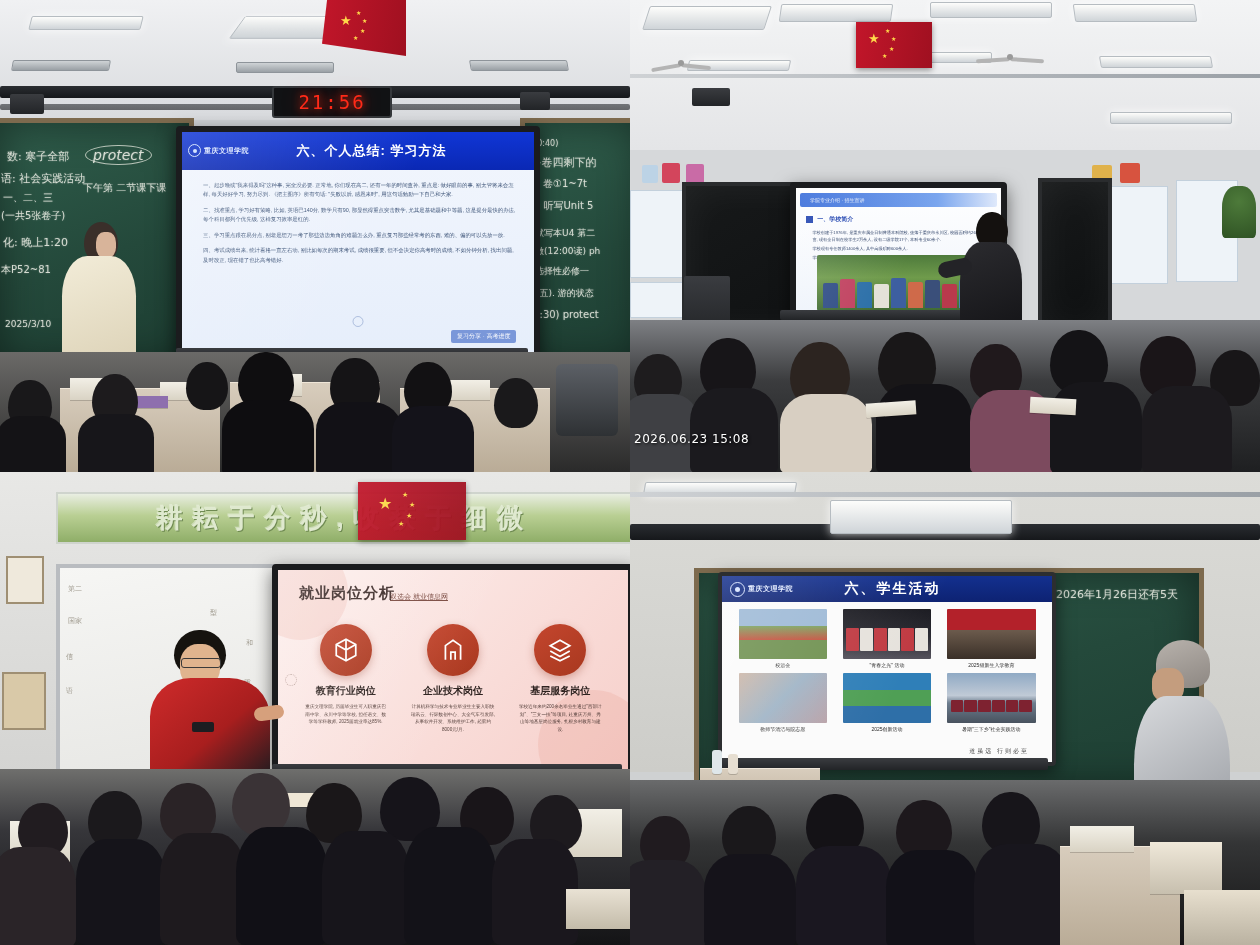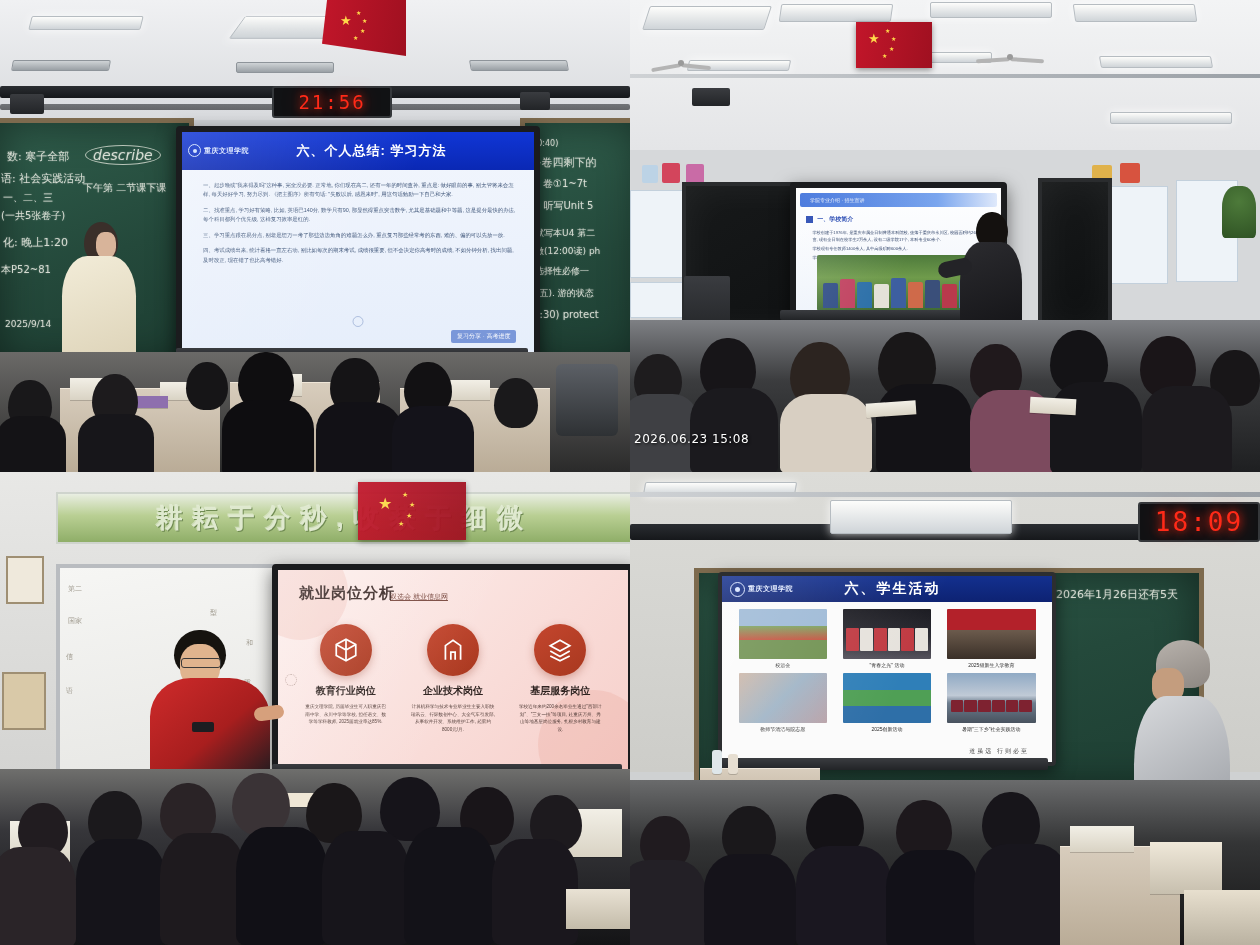--- a/index.html
+++ b/index.html
@@ -164,22 +164,22 @@
 
     <div class="clock" style="left:272px;top:86px;width:116px;height:28px;font-size:19px;">21:56</div>
 
     <div class="greenboard" style="left:-6px;top:118px;width:190px;height:240px;">
       <div class="chalk" style="left:8px;top:26px;font-size:11px;">数: 寒子全部</div>
       <div class="chalk" style="left:2px;top:48px;font-size:11px;">语: 社会实践活动</div>
       <div class="chalk" style="left:4px;top:68px;font-size:10px;">一、二、三</div>
       <div class="chalk" style="left:2px;top:86px;font-size:10px;">(一共5张卷子)</div>
       <div class="chalk" style="left:4px;top:112px;font-size:11px;">化: 晚上1:20</div>
       <div class="chalk" style="left:2px;top:140px;font-size:10px;">本P52~81</div>
-      <div class="chalk" style="left:6px;top:196px;font-size:9px;">2025/9/14</div>
-      <div class="chalk" style="left:86px;top:22px;font-size:14px;font-style:italic;border:1.5px solid rgba(245,245,235,.7);border-radius:50%;padding:1px 7px;">describe</div>
+      <div class="chalk" style="left:6px;top:196px;font-size:9px;">2025/3/10</div>
+      <div class="chalk" style="left:86px;top:22px;font-size:14px;font-style:italic;border:1.5px solid rgba(245,245,235,.7);border-radius:50%;padding:1px 7px;">protect</div>
       <div class="chalk" style="left:84px;top:58px;font-size:10px;">下午第 二节课下课</div>
     </div>
     <div class="greenboard" style="left:520px;top:118px;width:116px;height:240px;">
       <div class="chalk" style="left:4px;top:16px;font-size:8px;">(20:40)</div>
       <div class="chalk" style="left:2px;top:32px;font-size:11px;">物·卷四剩下的</div>
       <div class="chalk" style="left:18px;top:54px;font-size:10px;">卷①1~7t</div>
       <div class="chalk" style="left:2px;top:76px;font-size:10px;">英: 听写Unit 5</div>
       <div class="chalk" style="left:2px;top:104px;font-size:9px;">①默写本U4 苐二</div>
       <div class="chalk" style="left:2px;top:122px;font-size:9px;">②做(12:00读) ph</div>
       <div class="chalk" style="left:2px;top:142px;font-size:9px;">③选择性必修一</div>
@@ -467,21 +467,20 @@
     </div>
   </div>
 
   <div class="cell" style="background:#cfd1d2;">
     <div class="wall" style="top:0;height:300px;background:linear-gradient(180deg,#dcdcd8,#cdcdc9);"></div>
     <div class="beam" style="left:0;top:52px;width:630px;height:16px;"></div>
     <div class="tube" style="left:14px;top:10px;width:150px;height:12px;transform:skewX(-10deg);"></div>
     <div class="tube" style="left:200px;top:28px;width:180px;height:32px;"></div>
     <div class="pipe" style="left:0;top:20px;width:630px;height:5px;"></div>
 
-    <div class="clock" style="left:508px;top:30px;width:118px;height:36px;font-size:26px;">18:09</div>
 
     <div class="greenboard" style="left:64px;top:96px;width:500px;height:214px;">
       <div class="chalk" style="left:346px;top:14px;font-size:11px;">距2026年1月26日还有5天</div>
     </div>
 
     <div class="screenFrame" style="left:88px;top:100px;width:330px;height:186px;border-width:4px;border-color:#2c2e30;">
       <div class="inner">
         <div class="slideBR">
           <div class="bar">
             <div class="logo">

